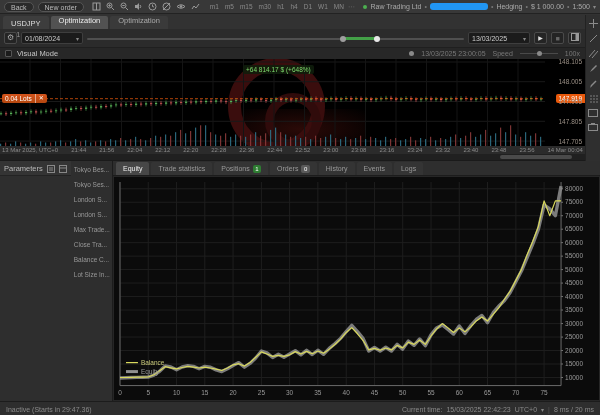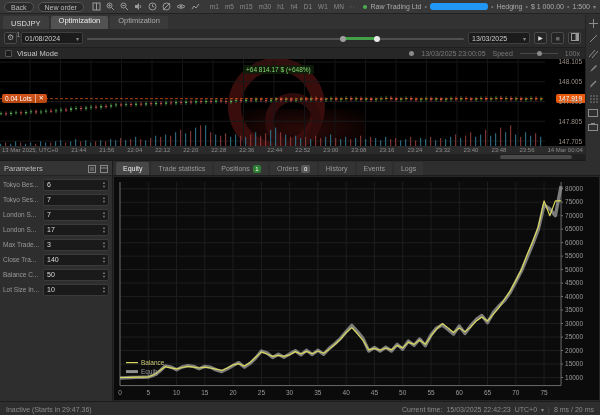--- a/index.html
+++ b/index.html
@@ -69,21 +69,21 @@
   .timeaxis { width:585px; height:8px; background:#2b2b2b; display:flex; justify-content:space-between; align-items:center; padding:0 2px; font-size:6px; color:#8a8a8a; white-space:nowrap; overflow:hidden; }
   .scrollrow { position:relative; width:585px; height:6px; background:#202020; }
   .scroll-handle { position:absolute; left:500px; top:1px; width:72px; height:4px; background:#4a4a4a; border-radius:2px; }
 
   
   .right-strip { position:absolute; right:0; top:15px; width:15px; height:146px; background:#2f2f2f; border-left:1px solid #222; display:flex; flex-direction:column; align-items:center; padding-top:4px; gap:6px; }
   .right-strip svg { display:block; }
 
   
   .lower { display:flex; width:600px; height:241px; border-top:1px solid #1a1a1a; }
-  .params-panel { width:113px; background:#2e2e2e; border-right:1px solid #1c1c1c; display:flex; flex-direction:column; }
+  .params-panel { width:113px; background:#2e2e2e; border-right:1px solid #1c1c1c; display:flex; }
   .params-header { height:15px; display:flex; align-items:center; padding:0 4px; gap:4px; background:#343434; border-bottom:1px solid #232323; }
   .params-title { font-size:7.5px; color:#bbb; flex:1; }
   .param-row { display:flex; align-items:center; gap:3px; margin:2px 3px 1px 3px; height:13px; }
   .param-label { width:37px; font-size:6.5px; color:#989898; white-space:nowrap; overflow:hidden; }
   .param-input { flex:1; height:12px; background:#1a1a1a; border:1px solid #3a3a3a; border-radius:2px; display:flex; align-items:center; font-size:7px; color:#ddd; padding-left:3px; justify-content:space-between; }
   .steppers { display:flex; flex-direction:column; margin-right:2px; line-height:3.5px; font-size:4px; color:#777; }
 
   .right-panel { flex:1; display:flex; flex-direction:column; background:#262626; }
   .btabs { height:15px; background:#2e2e2e; display:flex; align-items:flex-end; gap:2px; padding:0 3px; border-bottom:1px solid #1c1c1c; }
   .btab { height:13px; display:flex; align-items:center; gap:3px; padding:0 7px; font-size:7px; color:#999; background:#343434; border-radius:2px 2px 0 0; }

